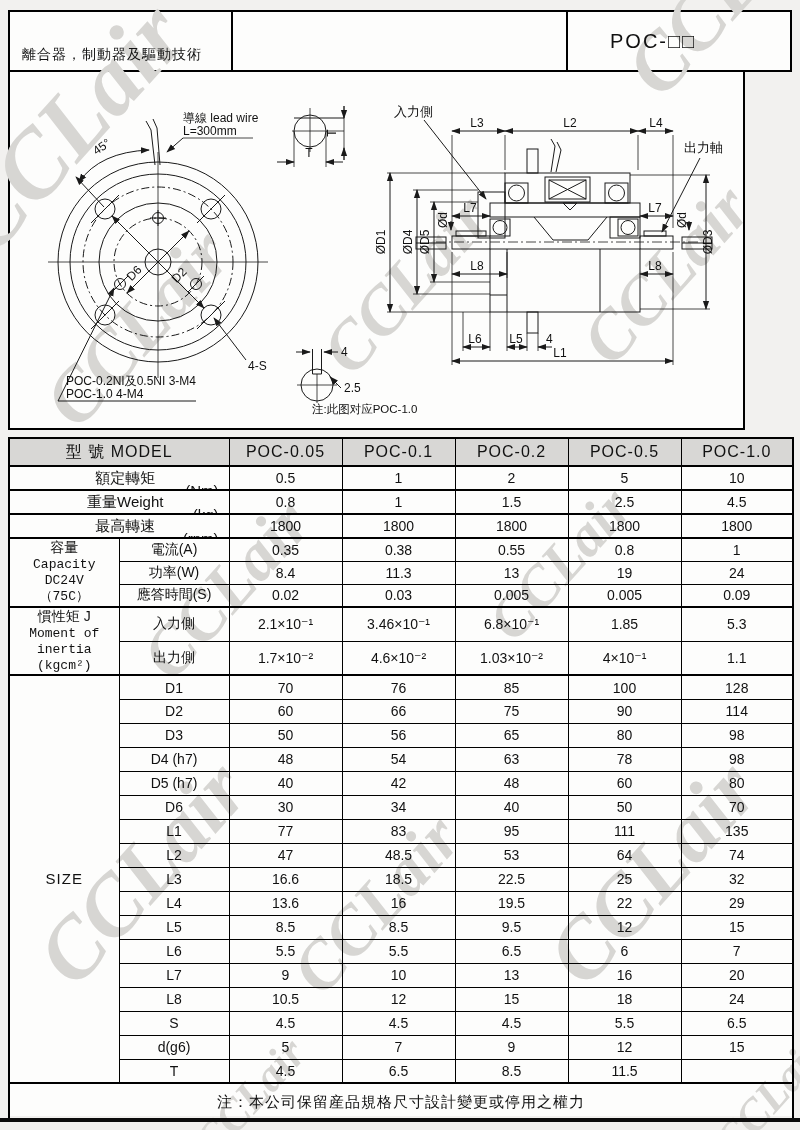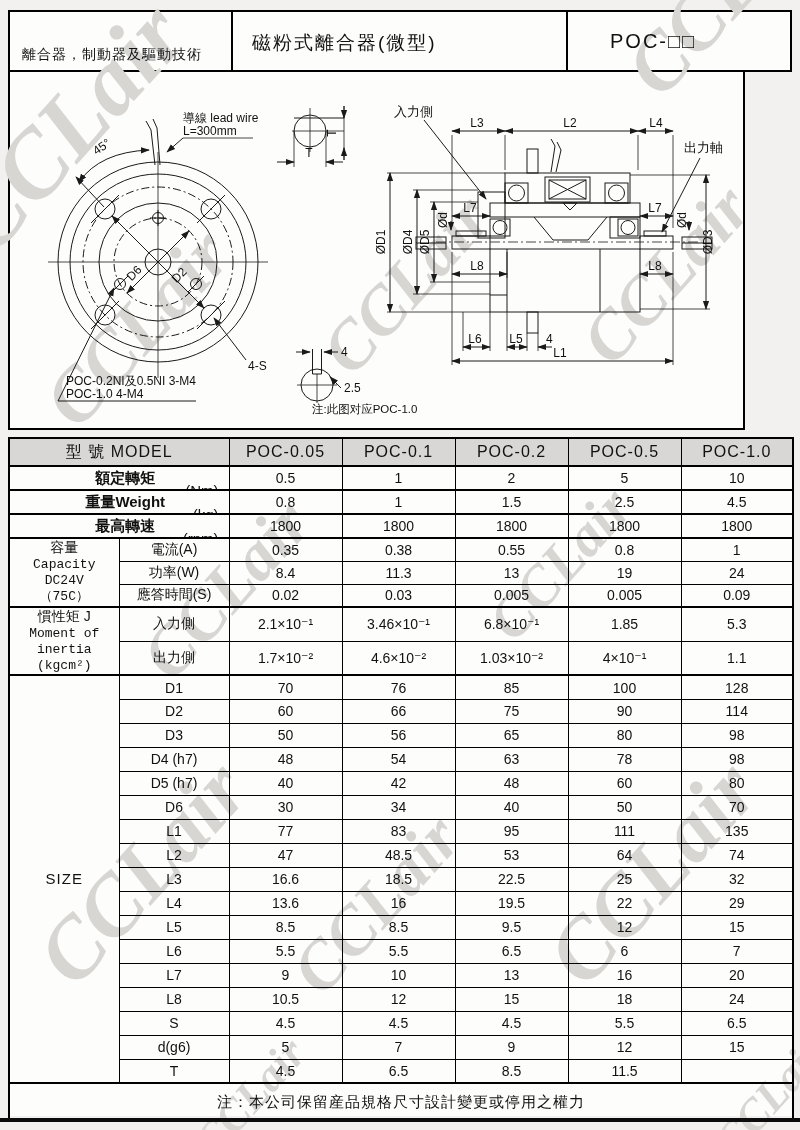--- a/index.html
+++ b/index.html
@@ -53,21 +53,21 @@
              table-layout:fixed;border:2px solid #000;background:transparent;}
   table.spec td,table.spec th{border:1px solid #000;padding:0;text-align:center;
              vertical-align:middle;font-weight:normal;overflow:hidden;}
   tr.hrow{height:28px;padding-left:48px;}
   tr.hrow th{background:#d8d7d5;font-size:16px;border-bottom:2px solid #000;letter-spacing:1px;}
   tr.r{height:24px;}
   tr.cap{height:23px;}
   tr.inr{height:26px;}
   tr.sect td{border-top:2px solid #000;}
   td.lbl{position:relative;text-align:left;font-size:15px;}
-  td.lbl .ln{padding-left:12px;font-weight:bold;}
+  td.lbl .ln{padding-left:12px;}
   td.lbl .un{position:absolute;right:10px;top:50%;transform:translateY(-50%);margin-top:12px;}
   td.glbl{font-size:14px;line-height:1.25;}
   td.glbl .sm{font-size:13px;font-family:Liberation Mono, monospace;}
   td.size-lbl{font-size:15px;letter-spacing:1px;}
   td.slbl{font-size:14px;}
   td.val{font-size:14px;}
   tr.note-row{height:38px;}
   td.note{text-align:left;font-size:15px;padding-left:14px;letter-spacing:1px;}
   .bottom-bar{position:absolute;left:0;top:1118px;width:800px;height:4px;background:#0c0c0c;}
 </style>
@@ -97,21 +97,20 @@
     <div class="wm w8">CCLair</div>
     <div class="wm w9">CCLair</div>
     <div class="wm w10">CCLair</div>
     <div class="wm w11">CCLair</div>
     <div class="wm w12">CCLair</div>
   </div>
 
   <div class="layer">
 
     <div class="hdr-text t-left">離合器，制動器及驅動技術</div>
-    <div class="hdr-text t-center">磁粉式離合器(微型)</div>
     <div class="hdr-text t-right">POC-□□</div>
 
     <svg class="draw" viewBox="8 70 737 360">
       <defs>
         <marker id="ar" viewBox="0 0 10 10" refX="9" refY="5" markerWidth="9" markerHeight="9" orient="auto-start-reverse">
           <path d="M0,1.5 L10,5 L0,8.5 Z" fill="#1a1a1a"></path>
         </marker>
         <pattern id="h1" width="6" height="6" patternUnits="userSpaceOnUse" patternTransform="rotate(45)">
           <rect width="6" height="6" fill="#fdfdfc"></rect>
           <line x1="0" y1="0" x2="0" y2="6" stroke="#3a3a3a" stroke-width="1.1"></line>

